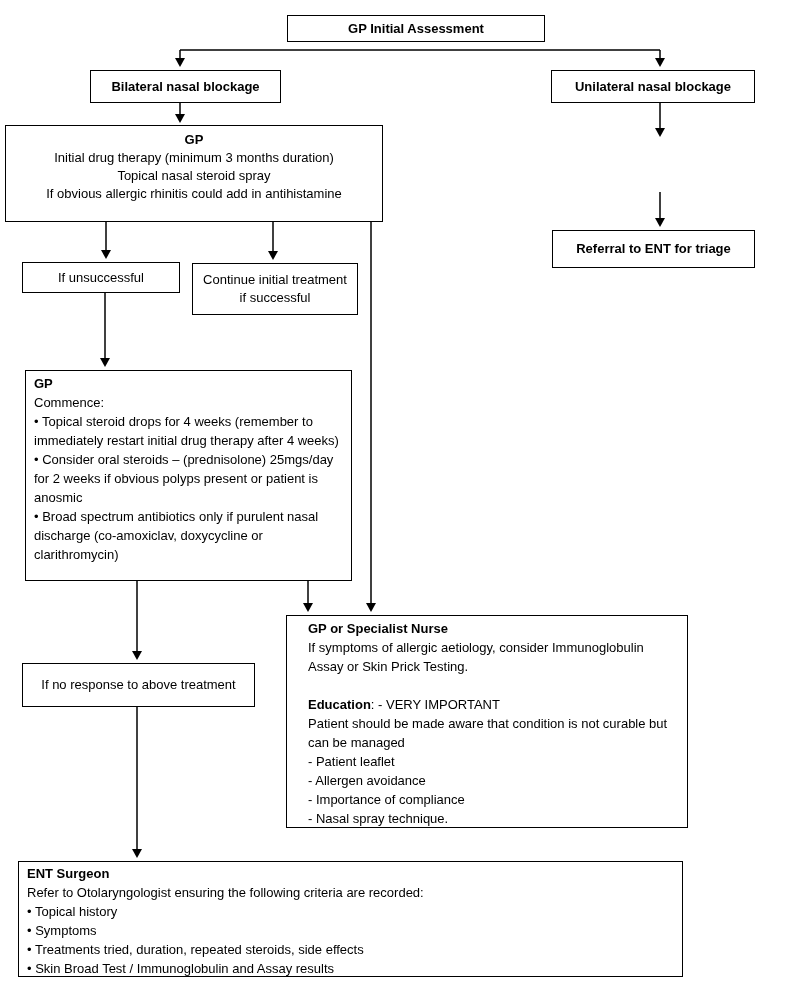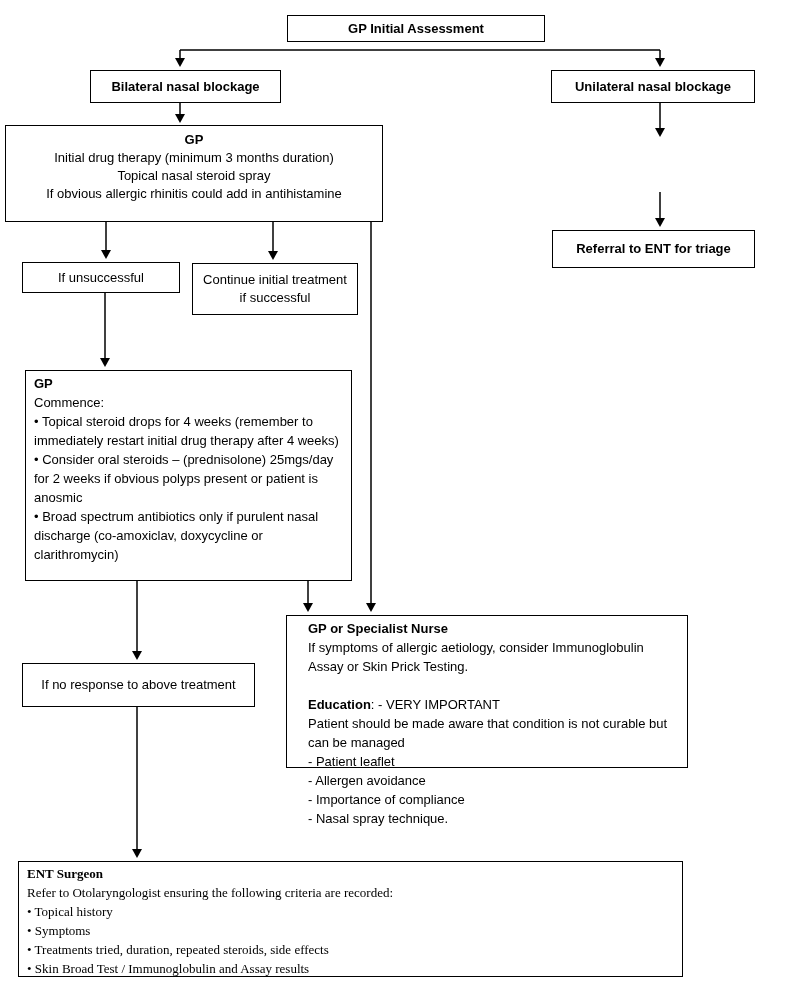--- a/index.html
+++ b/index.html
@@ -119,33 +119,33 @@
     <div>Commence:</div>
     <div>• Topical steroid drops for 4 weeks (remember to immediately restart initial drug therapy after 4 weeks)</div>
     <div>• Consider oral steroids – (prednisolone) 25mgs/day for 2 weeks if obvious polyps present or patient is anosmic</div>
     <div>• Broad spectrum antibiotics only if purulent nasal discharge (co-amoxiclav, doxycycline or clarithromycin)</div>
   </div>
 
   <div class="node center" style="left:22px;top:663px;width:233px;height:44px;">
     <span>If no response to above treatment</span>
   </div>
 
-  <div class="node leftbox" style="left:286px;top:615px;width:402px;height:153px;padding-left:21px;">
+  <div class="node leftbox" style="left:286px;top:615px;width:402px;height:213px;padding-left:21px;">
     <div class="bold">GP or Specialist Nurse</div>
     <div>If symptoms of allergic aetiology, consider Immunoglobulin Assay or Skin Prick Testing.</div>
     <div class="spacer"></div>
     <div><span class="bold">Education</span><span>: - VERY IMPORTANT</span></div>
     <div>Patient should be made aware that condition is not curable but can be managed</div>
     <div>- Patient leaflet</div>
     <div>- Allergen avoidance</div>
     <div>- Importance of compliance</div>
     <div>- Nasal spray technique.</div>
   </div>
 
-  <div class="node leftbox" style="left:18px;top:861px;width:665px;height:116px;padding-top:2px;font-family:Liberation Serif, serif;">
+  <div class="node leftbox" style="left:18px;top:861px;width:665px;height:116px;padding-top:2px;">
     <div class="bold">ENT Surgeon</div>
     <div>Refer to Otolaryngologist ensuring the following criteria are recorded:</div>
     <div>• Topical history</div>
     <div>• Symptoms</div>
     <div>• Treatments tried, duration, repeated steroids, side effects</div>
     <div>• Skin Broad Test / Immunoglobulin and Assay results</div>
   </div>
 
 </div>
 

